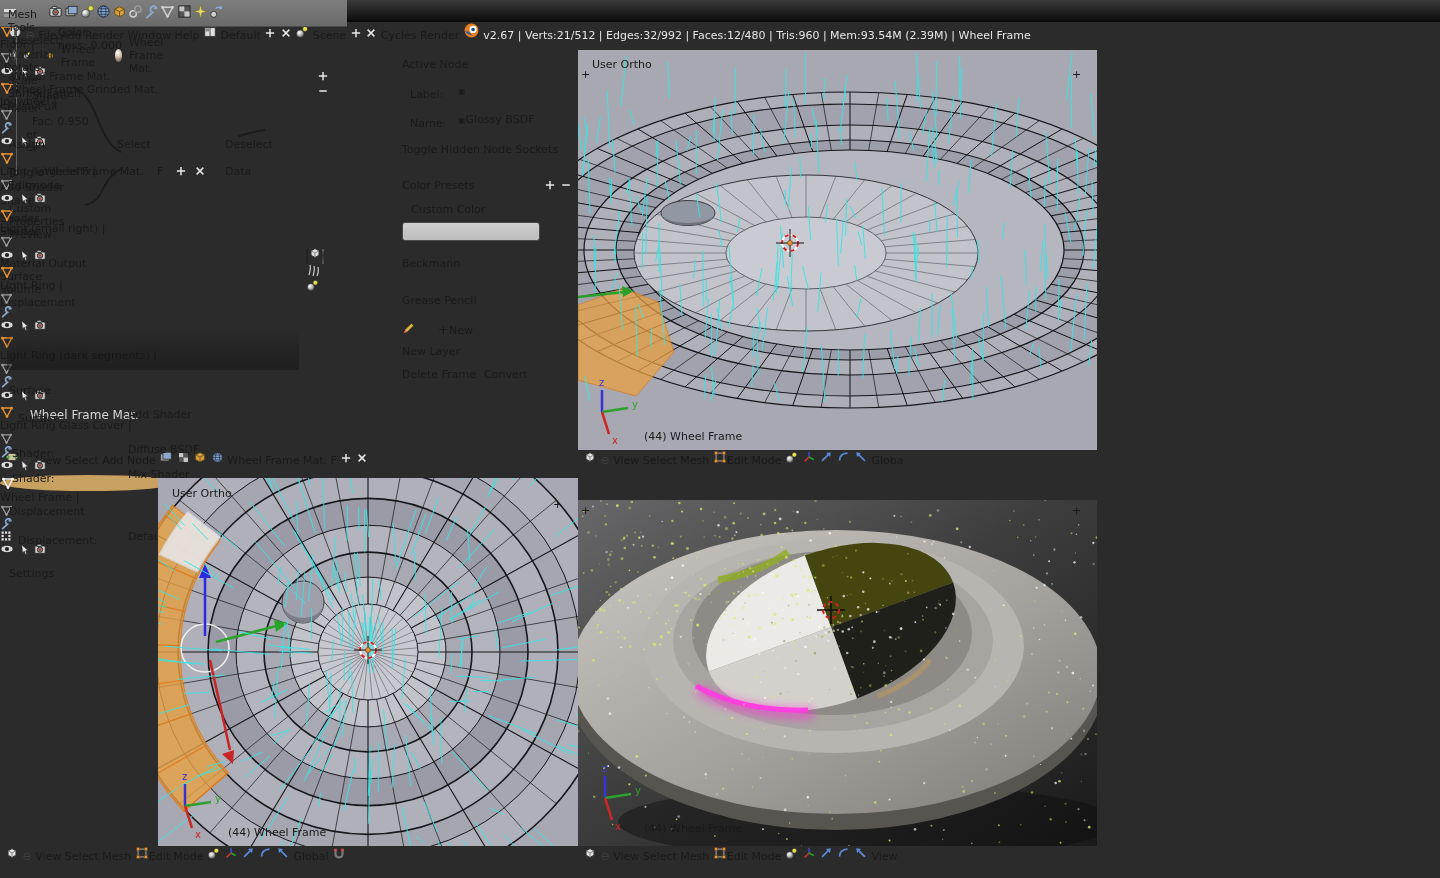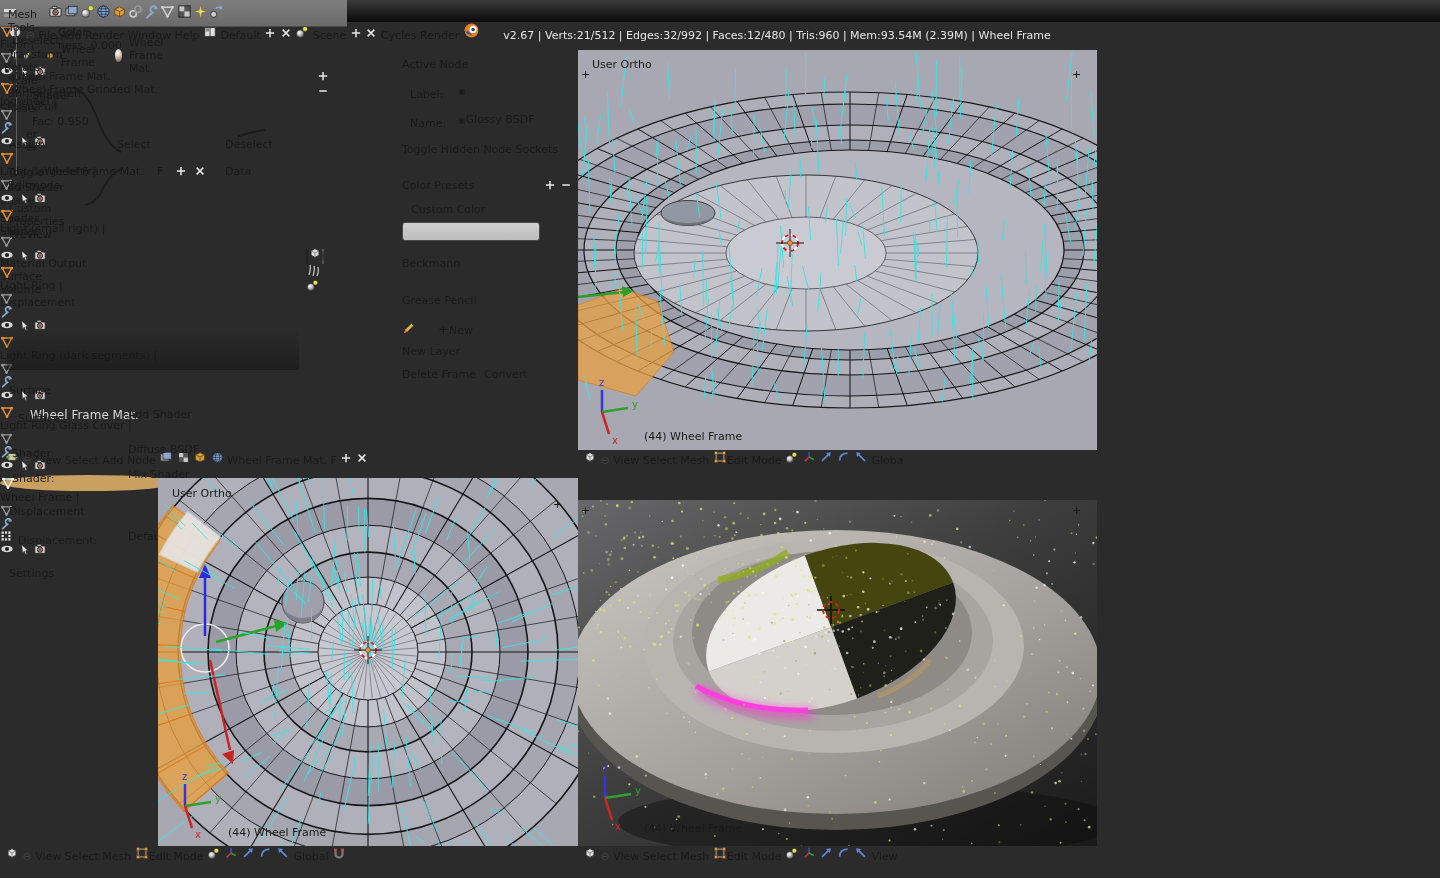--- a/index.html
+++ b/index.html
@@ -312,21 +312,21 @@
         </svg></span>
     <span class="btnd seg last" style="width:21px;height:20px"><svg class="ic" width="12" height="12">
           <use href="#i-x"></use>
         </svg></span>
     <span style="width:16px"></span>
     <span class="dd" style="width:118px"><span class="lbl">Cycles Render</span><span class="ud"><i class="u"></i><i class="d"></i></span></span>
     <span style="width:18px"></span>
     <svg class="ic" width="17" height="17">
         <use href="#i-blender"></use>
       </svg>
-    <span style="color:#e6e6e6;margin-left:20px">v2.67 | Verts:21/512 | Edges:32/992 | Faces:12/480 | Tris:960 | Mem:93.54M (2.39M) | Wheel Frame</span>
+    <span style="color:#e6e6e6;margin-left:0">v2.67 | Verts:21/512 | Edges:32/992 | Faces:12/480 | Tris:960 | Mem:93.54M (2.39M) | Wheel Frame</span>
   </div>
 
   <div class="abs nodeED">
     <svg class="abs" style="left:0;top:0" width="392" height="400">
       <path d="M73,87 C100,98 96,140 121,152" fill="none" stroke="#1c1c1c" stroke-width="2"></path>
       <path d="M85,205 C106,201 99,180 121,169" fill="none" stroke="#1c1c1c" stroke-width="2"></path>
       <path d="M238,136 C248,134 254,131 265,130" fill="none" stroke="#1c1c1c" stroke-width="2"></path>
     </svg>
 
     <div class="abs plus-tab" style="left:3px;top:20px">+</div>
@@ -1231,21 +1231,21 @@
     <div class="sep-line abs" style="left:0;top:561px;width:343px"></div>
     <div class="sechdr abs" style="left:9px;top:567px"><span class="tri-r"></span><span>Settings</span></div>
     <div class="abs grip" style="right:5px;top:565px"></div>
   </div>
 
   <div class="abs tools">
     <div class="panelhdr abs" style="left:8px;top:8px"><span class="tri-d"></span><span>Mesh Tools</span></div>
     <div class="abs grip" style="left:118px;top:6px"></div>
     <div class="abs" style="left:12px;top:34px">Deselect:</div>
     <div class="abs" style="left:0;top:48px" id="tool-btns">
-        <div class="btn toolbtn" style="justify-content:flex-start;padding-left:8px">Transform</div>
+        <div class="btn toolbtn" style="justify-content:flex-start;padding-left:8px">Material</div>
         <div class="btn toolbtn" style="justify-content:flex-start;padding-left:4px">Rotate</div>
         <div class="btn toolbtn" style="justify-content:flex-start;padding-left:8px">Scale</div>
         <div class="btn toolbtn" style="justify-content:flex-start;padding-left:8px">Shrink/Fatten</div>
         <div class="btn toolbtn" style="justify-content:flex-start;padding-left:8px">Push/Pull</div>
       </div>
     <div class="sep-line abs" style="left:0;top:160px;width:158px"></div>
     <div class="panelhdr abs" style="left:8px;top:166px"><span class="tri-d"></span><span>Toggle Editmode</span></div>
     <div class="abs grip" style="left:132px;top:164px"></div>
     <div class="scrollv" style="left:144px;top:6px;width:9px;height:148px">
         <div class="thumb" style="top:0;height:146px"></div>

